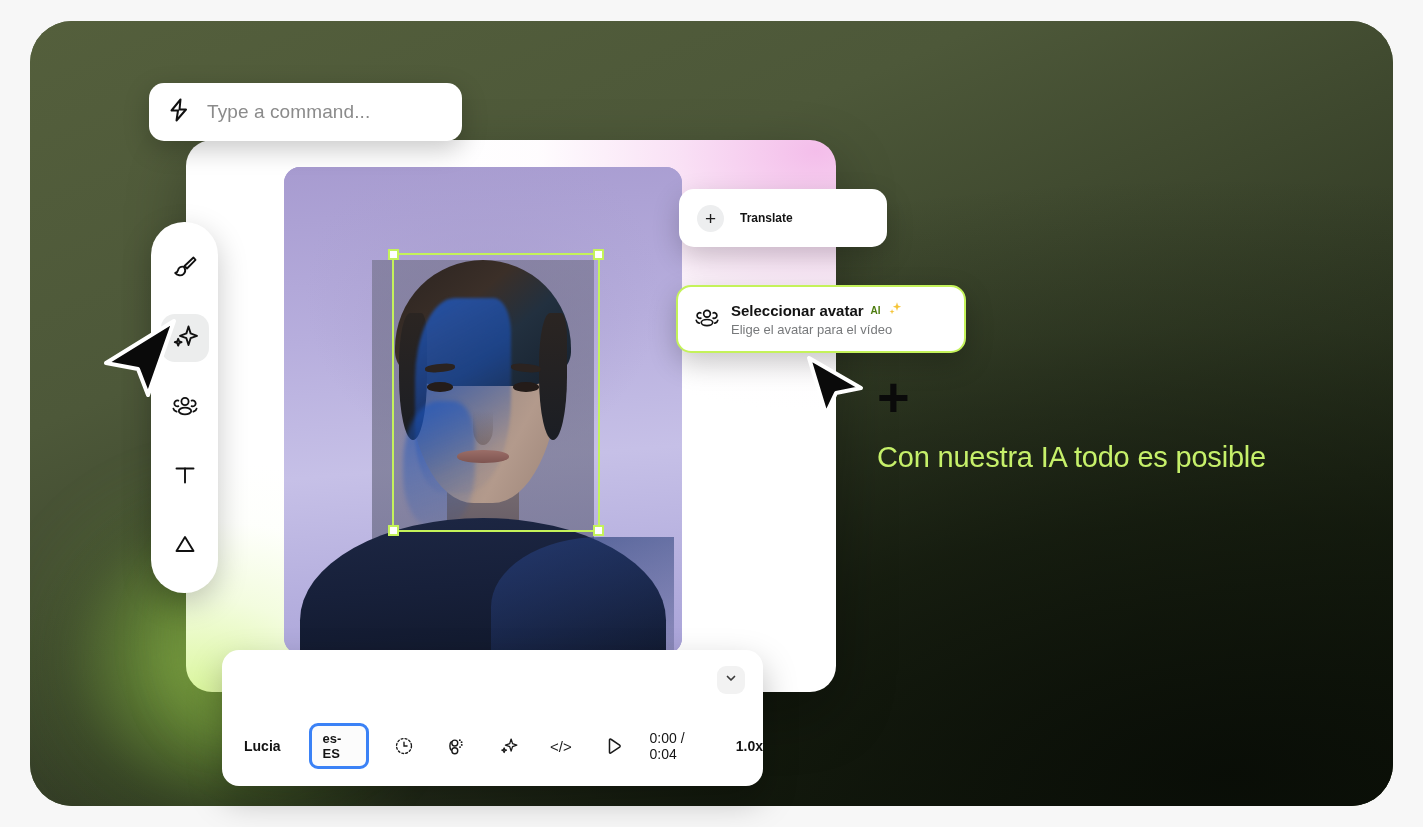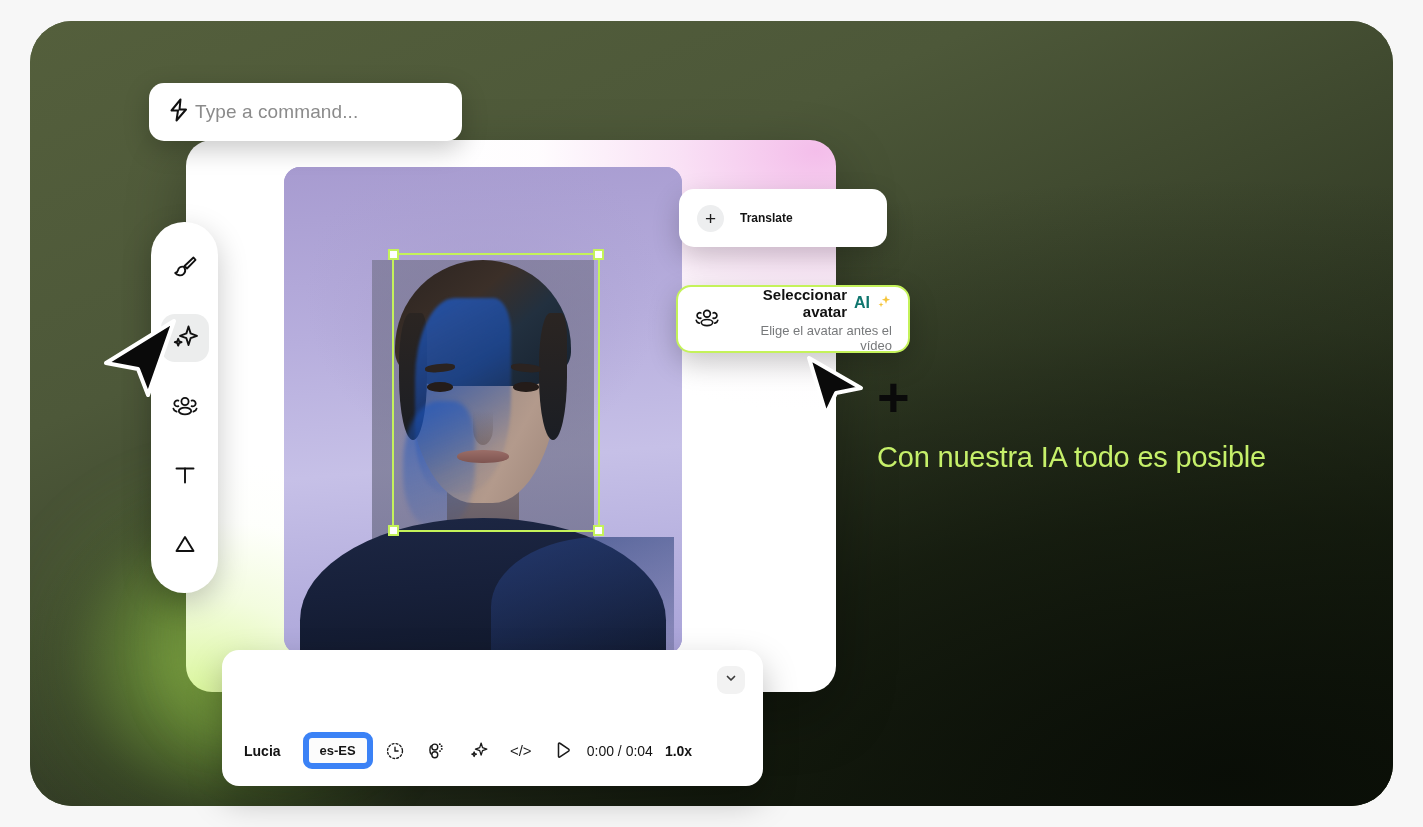--- a/index.html
+++ b/index.html
@@ -162,21 +162,21 @@
 
   
   #command-bar {
     position: absolute;
     left: 149px; top: 83px;
     width: 313px; height: 58px;
     background: #ffffff;
     border-radius: 15px;
     display: flex; align-items: center;
     padding: 0 18px;
-    gap: 4px;
+    gap: 16px;
     box-shadow: 0 8px 26px rgba(0,0,0,0.22);
   }
   #command-bar .cmd-text {
     font-size: 19px; color: #8b8b8b; letter-spacing: 0.1px;
   }
 
   
   #tool-rail {
     position: absolute;
     left: 151px; top: 222px;
@@ -211,32 +211,31 @@
     background: #edeeef;
     display: flex; align-items: center; justify-content: center;
     font-size: 19px; color: #1d1d1d; line-height: 1;
   }
   #translate-card .t-label { font-size: 12px; font-weight: bold; color: #141414; }
 
   
   #avatar-card {
     position: absolute;
     left: 676px; top: 285px;
-    width: 234px; height: 68px;
+    width: 290px; height: 68px;
     background: #ffffff;
     border: 2.5px solid #c4f25a;
     border-radius: 15px;
     display: flex; align-items: center;
-    gap: 18px; padding: 0 16px;
+    gap: 11px; padding: 0 16px;
     box-shadow: 0 10px 28px rgba(0,0,0,0.22);
-    text-align: right;
   }
   #avatar-card .ac-title-row { display: flex; align-items: center; gap: 7px; }
   #avatar-card .ac-title { font-size: 15px; font-weight: bold; color: #121212; }
-  #avatar-card .ac-badge { font-size: 16px; color: #0f766e; font-weight: bold; }
+  #avatar-card .ac-badge { font-size: 10px; color: #4d7c0f; font-weight: bold; }
   #avatar-card .ac-spark { font-size: 13px; }
   #avatar-card .ac-sub { font-size: 13px; color: #77797b; margin-top: 3px; }
 
   
   #script-card {
     position: absolute;
     left: 222px; top: 650px;
     width: 541px; height: 136px;
     background: #ffffff;
     border-radius: 17px;
@@ -247,27 +246,27 @@
     font-size: 21px; color: #3c4236; letter-spacing: 0.3px;
   }
   #script-collapse {
     position: absolute; right: 18px; top: 16px;
     width: 28px; height: 28px; border-radius: 9px;
     background: #f2f2f2;
     display: flex; align-items: center; justify-content: center;
   }
   #script-toolbar {
     position: absolute; left: 22px; bottom: 17px;
-    display: flex; align-items: center; gap: 2px;
+    display: flex; align-items: center; gap: 16px;
   }
   #script-toolbar .st-name { font-size: 14px; font-weight: bold; color: #131313; }
   #script-toolbar .st-lang {
-    margin-left: 20px;
+    margin-left: 12px;
     font-size: 13px; font-weight: bold; color: #141414;
-    border: 6px solid #3b82f6; border-radius: 9px;
+    border: 3px solid #3b82f6; border-radius: 9px;
     padding: 5px 11px; background: #fcfcfc;
   }
   #script-toolbar .st-icon {
     width: 40px; display: flex; align-items: center; justify-content: center;
   }
   #script-toolbar .st-icon:first-of-type { margin-left: 6px; }
   #script-toolbar .st-code { font-size: 15px; color: #1a1a1a; font-weight: 500; }
   #script-toolbar .st-time { margin-left: 2px; font-size: 14px; color: #141414; }
   #script-toolbar .st-speed { margin-left: 10px; font-size: 14px; font-weight: bold; color: #141414; }
 
@@ -421,21 +420,21 @@
     <div class="ac-title-row">
       <span class="ac-title">Seleccionar avatar</span>
       <span class="ac-badge">AI</span>
       <span class="ac-spark">
         <svg width="15" height="15" viewBox="0 0 16 16" fill="#f5c53a">
           <path d="M9.6 1.4 L10.7 4.8 L14 6 L10.7 7.2 L9.6 10.6 L8.5 7.2 L5.2 6 L8.5 4.8 Z"></path>
           <path d="M4.3 8.6 L5 10.6 L7 11.3 L5 12 L4.3 14 L3.6 12 L1.6 11.3 L3.6 10.6 Z"></path>
         </svg>
       </span>
     </div>
-    <div class="ac-sub">Elige el avatar antes el vídeo</div>
+    <div class="ac-sub">Elige el avatar para el vídeo</div>
   </div>
 </div>
 
 <div id="script-card">
 
 
   <div id="script-collapse">
     <span>
       <svg width="14" height="14" viewBox="0 0 14 14" fill="none" stroke="#3a3a3a" stroke-width="1.7" stroke-linecap="round" stroke-linejoin="round">
         <path d="M3.5 5.5 L7 9 L10.5 5.5"></path>

